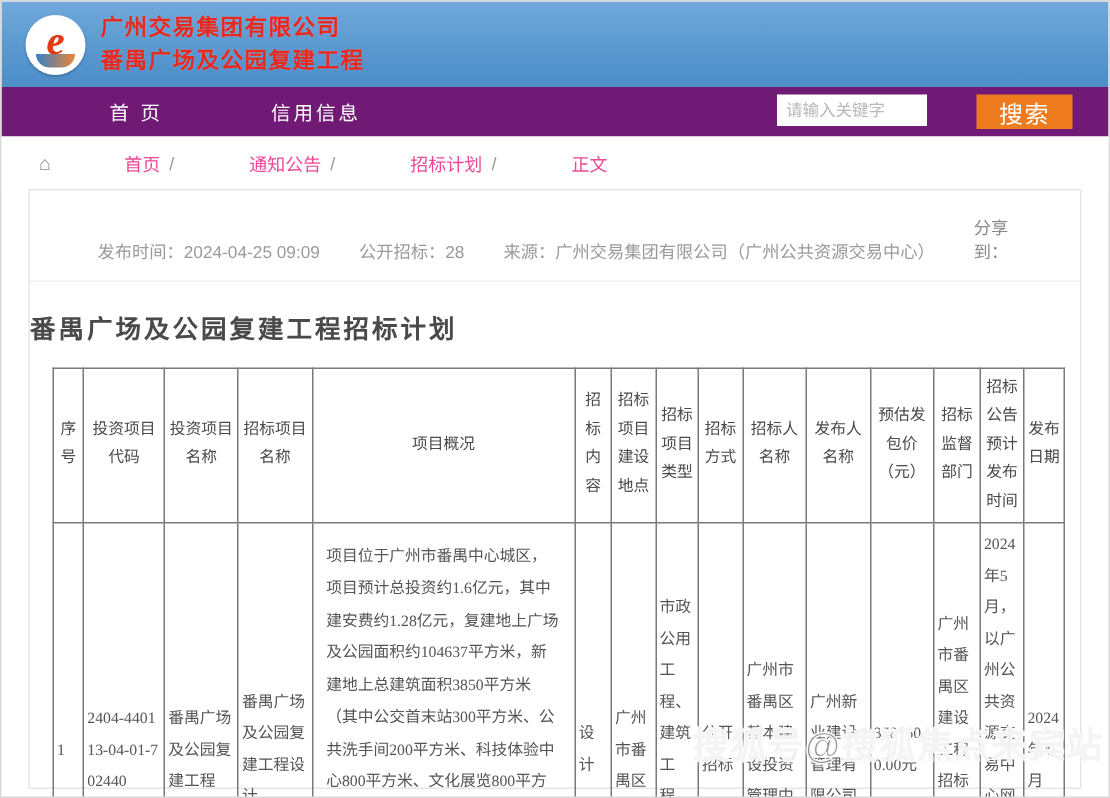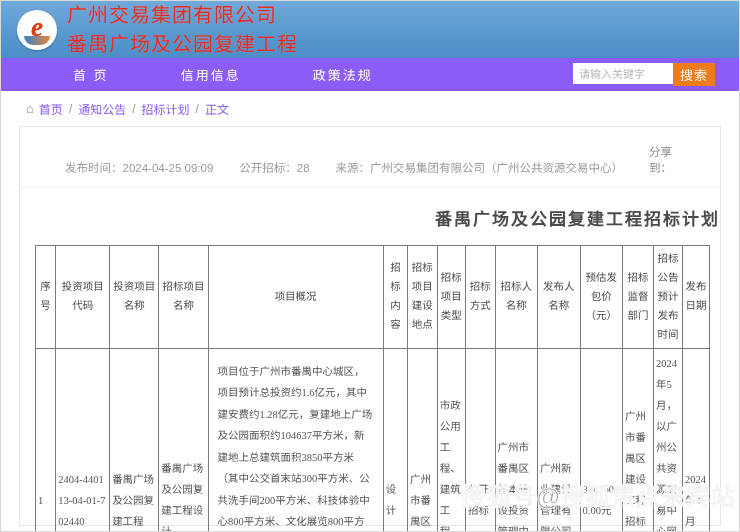--- a/index.html
+++ b/index.html
@@ -11,48 +11,48 @@
   
   .banner { height:57px; background:linear-gradient(180deg,#71A9DA 0%,#5897CE 60%,#4D8EC9 100%);
     display:flex; align-items:center; padding-left:16px; }
   .logo { width:40px; height:40px; border-radius:50%; background:#fff; position:relative;
     display:flex; align-items:center; justify-content:center; box-shadow:0 1px 2px rgba(0,0,0,.25); }
   .logo .e { font-family:"Liberation Serif",serif; font-style:italic; font-weight:bold;
     font-size:27px; color:#E23A14; line-height:1; margin-top:-4px;
     background:linear-gradient(180deg,#E8291F,#F07818); -webkit-background-clip:text; background-clip:text; }
   .logo .swirl { position:absolute; bottom:5px; left:7px; width:26px; height:9px;
     border-radius:0 0 13px 13px; background:linear-gradient(90deg,#1F74C0,#E87722); opacity:.9; }
-  .org { margin-left:10px; color:#E8291F; font-weight:normal; font-size:20px; line-height:1.45;
+  .org { margin-left:10px; color:#E8291F; font-weight:bold; font-size:15px; line-height:1.45;
     text-shadow:0 0 1px rgba(255,255,255,.3); letter-spacing:1px; }
 
   
-  .navbar { height:33px; background:#8b5cf6; display:flex; align-items:center; color:#fff; font-size:13px; }
+  .navbar { height:33px; background:#701a75; display:flex; align-items:center; color:#fff; font-size:13px; }
   .nav-item { padding:0 14px; margin-left:44px; cursor:pointer; letter-spacing:2px; white-space:nowrap; }
   .nav-item:first-child { margin-left:58px; }
   .search { margin-left:auto; margin-right:24px; display:flex; align-items:flex-start; }
   .search input { width:100px; height:21px; border:none; font-size:11px; padding:0 6px; color:#555; outline:none; }
   .search input::placeholder { color:#b8b8b8; }
-  .search button { height:23px; width:42px; border:none; background:#EE7B1D; color:#fff;
-    font-size:13px; cursor:pointer; letter-spacing:1px; }
+  .search button { height:23px; width:64px; border:none; background:#EE7B1D; color:#fff;
+    font-size:16px; cursor:pointer; letter-spacing:1px;margin-left:33px; }
 
   
   .crumbbar { height:35px; display:flex; align-items:center; padding-left:25px;
     font-size:12px; color:#666; background:#fff; }
   .crumbbar .home-ic { color:#8a8a8a; font-size:13px; margin-right:5px; }
-  .crumb { color:#8b5cf6; cursor:pointer; }
+  .crumb { color:#ec4899; cursor:pointer;margin-left:44px; }
   .crumb-sep { margin:0 6px; color:#999; }
 
   
   .panel { margin:0 18px; border:1px solid #e6e6e6; background:#fff; height:400px; }
   .meta { display:flex; align-items:flex-end; padding:16px 28px 12px 45px;
     font-size:11.5px; color:#9a9a9a; border-bottom:1px solid #f0f0f0; }
   .meta .pair { margin-right:26px; white-space:nowrap; }
   .meta .share { margin-left:auto; color:#8a8a8a; }
 
-  .title { text-align:right; margin-top:17px; font-family:"Liberation Serif","DejaVu Serif",serif;
+  .title { text-align:left; margin-top:17px; font-family:"Liberation Serif","DejaVu Serif",serif;
     font-size:17px; font-weight:bold; color:#4a4a4a; letter-spacing:2px; }
 
   
   table { border-collapse:collapse; table-layout:fixed; width:calc(100% - 25px);
     margin:15px 10px 0 15px; font-family:"Liberation Serif","DejaVu Serif",serif;
     font-size:10.5px; color:#555; }
   th,td { border:1px solid #7a7a7a; vertical-align:middle;
     font-weight:normal; padding:4px 2px; line-height:1.9; word-break:break-all; }
   thead th { height:88px; color:#4a4a4a; line-height:1.8; }
   td.overview { text-align:left; padding:8px 9px; line-height:2.05; }
@@ -76,21 +76,20 @@
     </div>
     <div class="org">
       <div>广州交易集团有限公司</div>
       <div>番禺广场及公园复建工程</div>
     </div>
   </div>
 
   <div class="navbar">
     <div class="nav-item">首 页</div>
     <div class="nav-item">信用信息</div>
-    <div class="nav-item">政策法规</div>
     <div class="search">
       <input type="text" placeholder="请输入关键字" style="">
       <button>搜索</button>
     </div>
   </div>
 
   <div class="crumbbar">
     <span class="home-ic">⌂</span>
     <span class="crumb">首页</span>
     <span class="crumb-sep">/</span>

